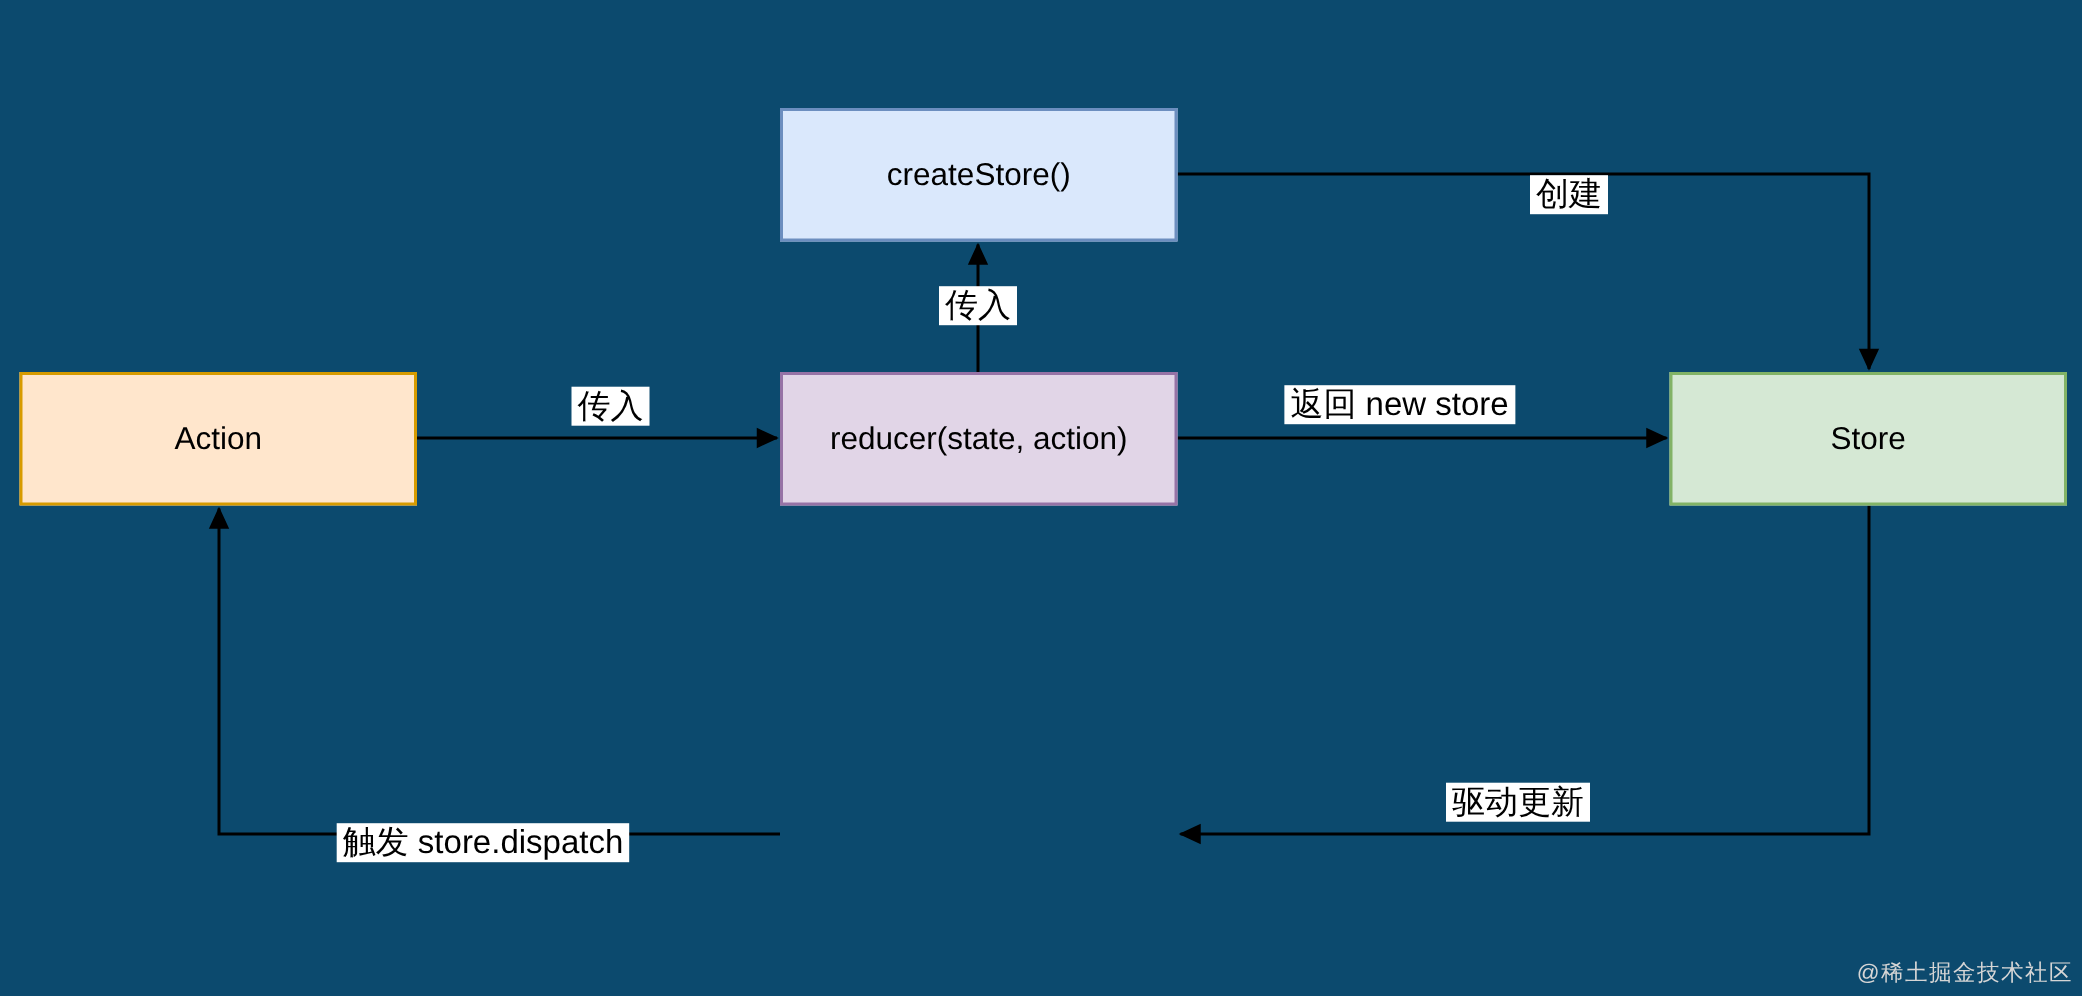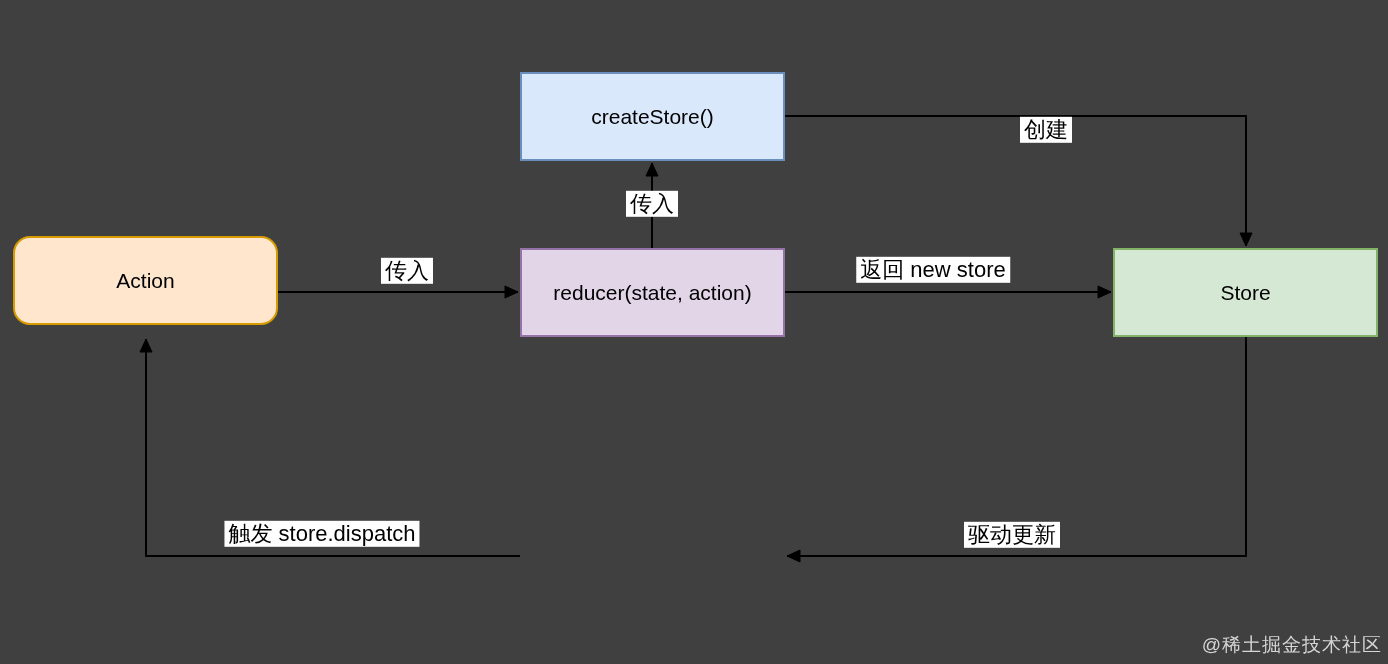--- a/index.html
+++ b/index.html
@@ -4,21 +4,21 @@
 <style>
   * { margin: 0; padding: 0; box-sizing: border-box; }
   html, body { background: #ffffff; }
   body {
     font-family: "Liberation Sans", "DejaVu Sans", sans-serif;
   }
   .canvas {
     position: relative;
     width: 1388px;
     height: 664px;
-    background: #404040;
+    background: #0c4a6e;
     overflow: hidden;
   }
   .edges-svg {
     position: absolute;
     top: 0; left: 0;
     width: 1388px;
     height: 664px;
   }
   .node {
     position: absolute;
@@ -26,45 +26,45 @@
     height: 89px;
     display: flex;
     align-items: center;
     justify-content: center;
     font-size: 21px;
     color: #000000;
     border: 2px solid;
     text-align: center;
   }
   .node-createstore { left: 520px; top: 72px;  background: #dae8fc; border-color: #6c8ebf; }
-  .node-action      { left: 13px;  top: 236px; background: #ffe6cc; border-color: #d79b00; border-radius: 17px; }
+  .node-action      { left: 13px;  top: 248px; background: #ffe6cc; border-color: #d79b00; }
   .node-reducer     { left: 520px; top: 248px; background: #e1d5e7; border-color: #9673a6; }
   .node-store       { left: 1113px;top: 248px; background: #d5e8d4; border-color: #82b366; }
   .node-view        { left: 520px; top: 511px; background: #f8cecc; border-color: #b85450; }
   .edge-label {
     position: absolute;
     transform: translate(-50%, -50%);
     background: #ffffff;
     padding: 0 4px;
     font-size: 22px;
     color: #000000;
     white-space: nowrap;
     line-height: 1.2;
   }
   .label-pass-in-1 { left: 407px;  top: 271px; }
   .label-pass-in-2 { left: 652px;  top: 204px; }
   .label-return    { left: 933px;  top: 270px; }
   .label-create    { left: 1046px; top: 130px; }
   .label-drive     { left: 1012px; top: 535px; }
-  .label-trigger   { left: 322px;  top: 534px; }
+  .label-trigger   { left: 322px;  top: 562px; }
   .watermark {
     position: absolute;
     right: 6px;
     bottom: 6px;
-    font-size: 19px;
+    font-size: 15px;
     color: #d5d5d5;
     letter-spacing: 1px;
   }
 </style>
 </head>
 <body>
 
 <div class="canvas">
 
   <svg class="edges-svg" viewBox="0 0 1388 664" xmlns="http://www.w3.org/2000/svg">

